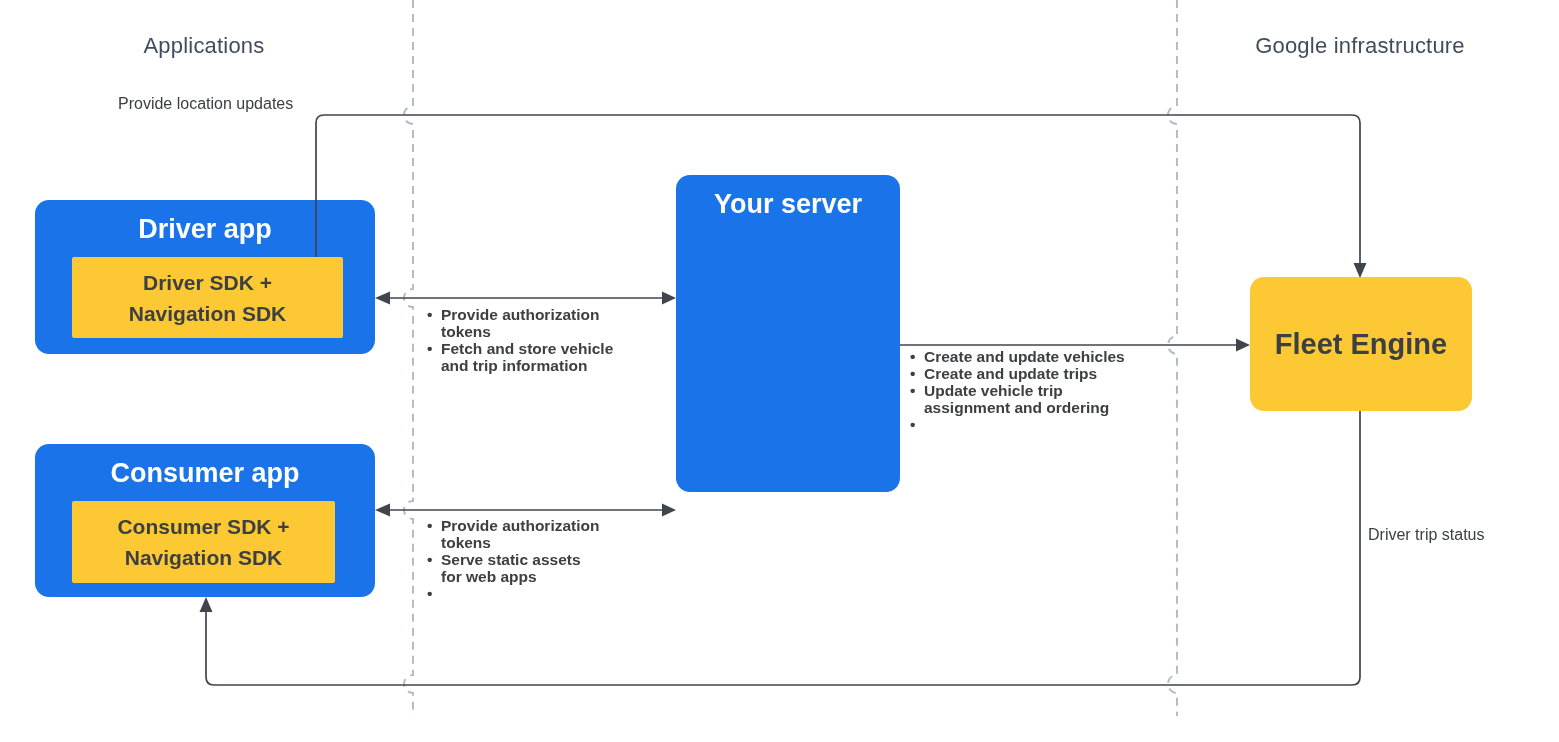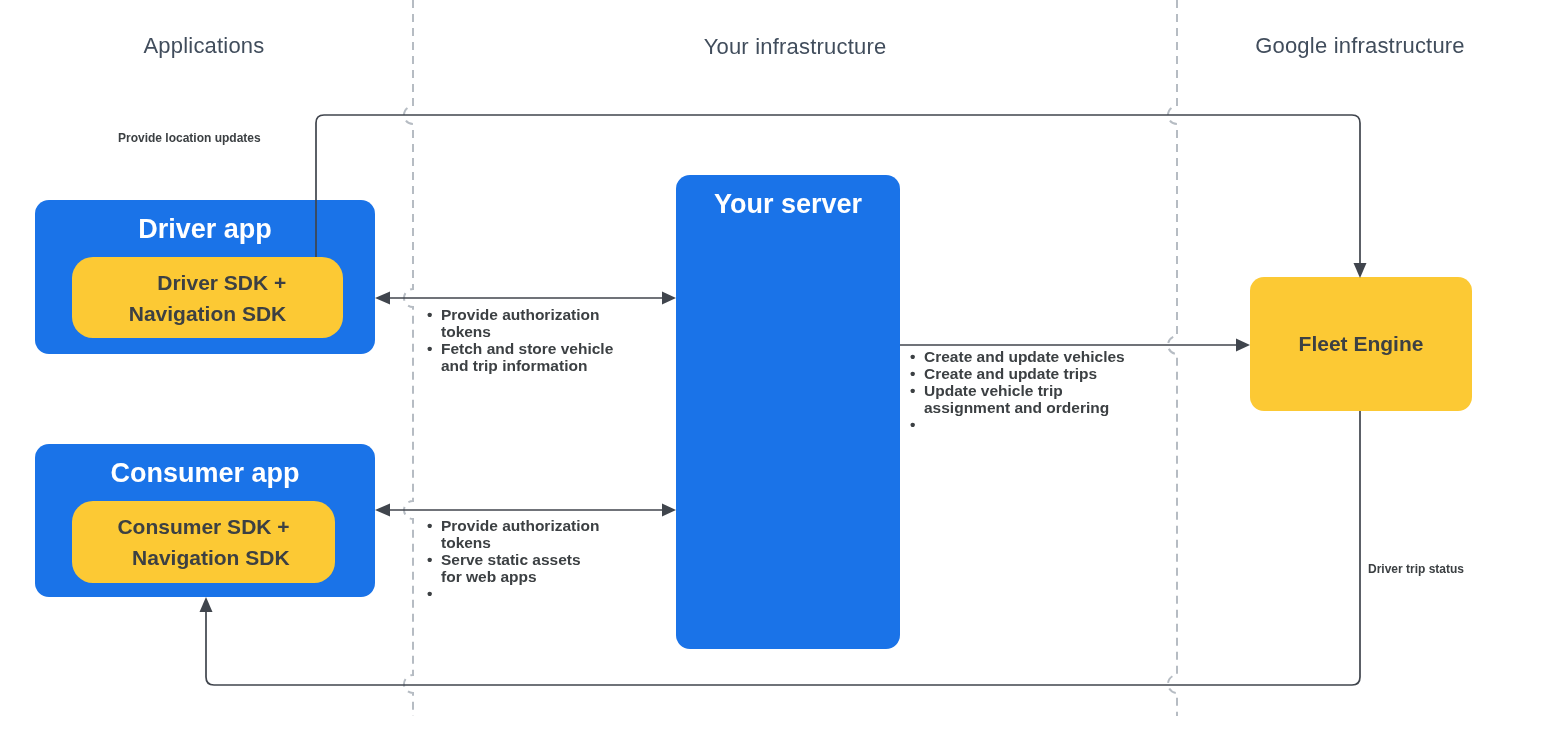--- a/index.html
+++ b/index.html
@@ -28,40 +28,39 @@
   .node-title{
     color:#fff;
     font-weight:bold;
     font-size:27px;
     text-align:center;
     padding-top:14px;
   }
   .sdk-box{
     position:absolute;
     background:var(--yellow);
-    border-radius:21px;
+    border-radius:2px;
     display:flex;align-items:center;justify-content:center;
-    text-align:right;
+    text-align:center;
     font-weight:bold;
     font-size:21px;
     line-height:31px;
     color:var(--text-dark);
     white-space:pre-line;
   }
   .fleet{
     display:flex;align-items:center;justify-content:center;
-    font-weight:bold;font-size:21px;color:var(--text-dark);
+    font-weight:bold;font-size:29px;color:var(--text-dark);
   }
   .edge-label{
     position:absolute;
-    font-weight:bold;
-    font-size:12px;
+    font-weight:normal;
+    font-size:16px;
     color:var(--text-dark);
     white-space:nowrap;
-    margin-top:36px;
   }
   .bullets{
     position:absolute;
     font-weight:bold;
     font-size:15.5px;
     line-height:17px;
     color:var(--text-dark);
   }
   .bullet-item{display:flex;}
   .dot{width:14px;flex:0 0 14px;}
@@ -74,36 +73,35 @@
   .wire{stroke:var(--line);stroke-width:1.7;fill:none;}
   .head{fill:var(--line);stroke:none;}
   .divider{stroke:var(--divider);stroke-width:2;fill:none;stroke-dasharray:8 6;}
 </style>
 </head>
 <body>
 
 <div id="canvas">
 
   <div class="hdr" style="left:44px;top:33px">Applications</div>
-  <div class="hdr" style="left:635px;top:34px">Your infrastructure</div>
   <div class="hdr" style="left:1200px;top:33px">Google infrastructure</div>
 
   <div class="node blue" style="left:35px;top:200px;width:340px;height:154px">
     <div class="node-title">Driver app</div>
   </div>
   <div class="sdk-box" style="left:72px;top:257px;width:271px;height:81px">Driver SDK +
 Navigation SDK</div>
 
   <div class="node blue" style="left:35px;top:444px;width:340px;height:153px">
     <div class="node-title">Consumer app</div>
   </div>
   <div class="sdk-box" style="left:72px;top:501px;width:263px;height:82px">Consumer SDK +
 Navigation SDK</div>
 
-  <div class="node blue" style="left:676px;top:175px;width:224px;height:474px">
+  <div class="node blue" style="left:676px;top:175px;width:224px;height:317px">
     <div class="node-title">Your server</div>
   </div>
 
   <div class="node yellow fleet" style="left:1250px;top:277px;width:222px;height:134px;border-radius:14px">
     <span>Fleet Engine</span>
   </div>
 
   <div class="edge-label" style="left:118px;top:95px">Provide location updates</div>
   <div class="edge-label" style="left:1368px;top:526px">Driver trip status</div>
 

